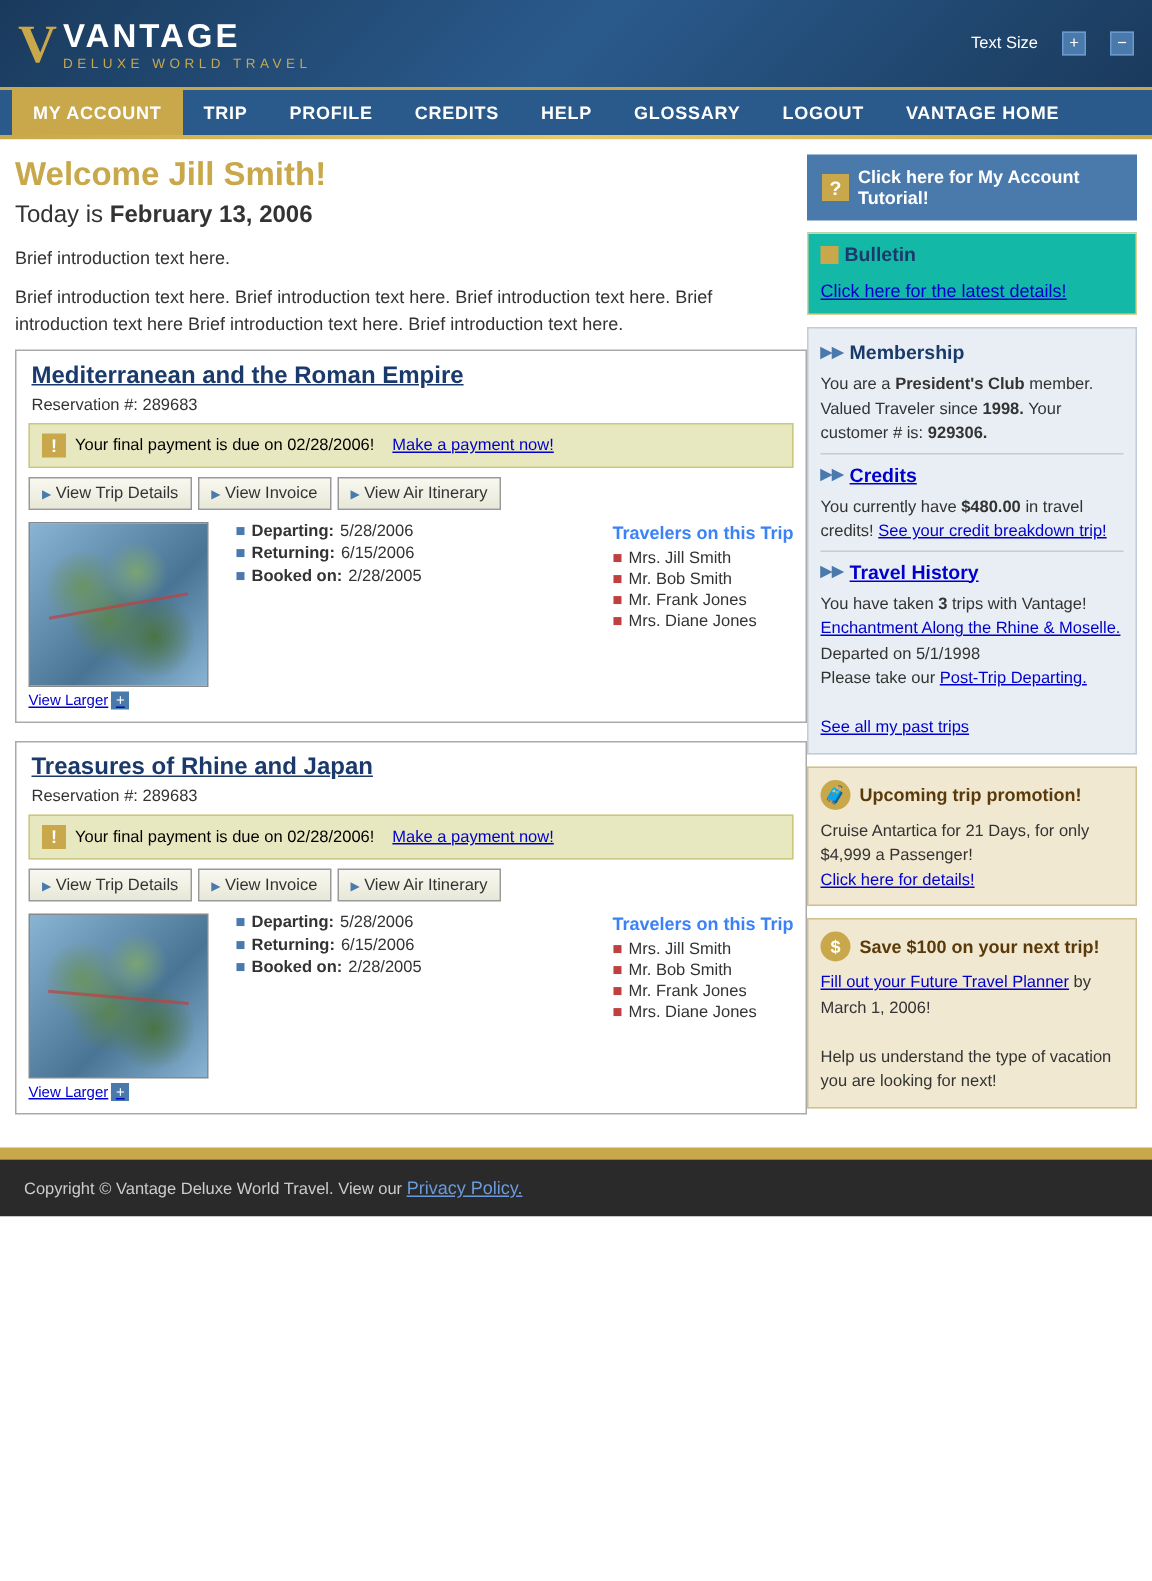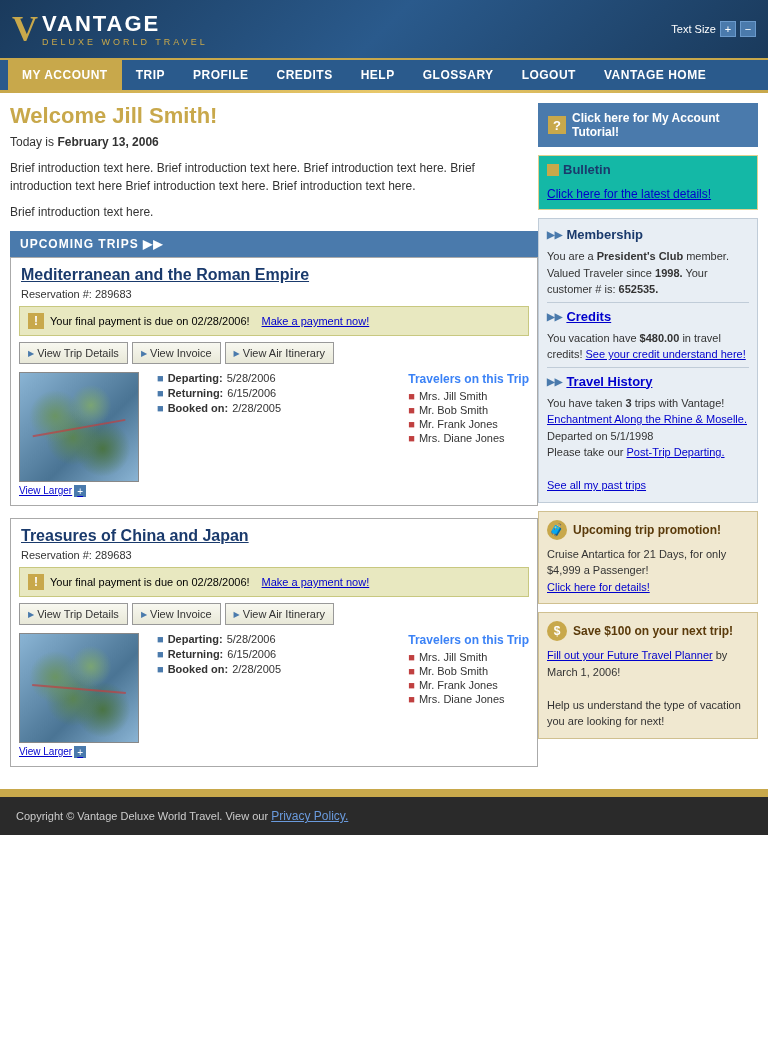--- a/index.html
+++ b/index.html
@@ -5,39 +5,39 @@
     * { margin: 0; padding: 0; box-sizing: border-box; }
     body { font-family: Arial, sans-serif; font-size: 12px; background: #fff; width: 768px; }
 
     
     .header { background: linear-gradient(135deg, #1a3a5c 0%, #2a5a8c 50%, #1a3a5c 100%); padding: 8px 12px; display: flex; justify-content: space-between; align-items: center; }
     .logo-area { display: flex; align-items: center; }
     .logo-v { color: #c8a84b; font-size: 36px; font-weight: bold; font-family: Georgia, serif; margin-right: 4px; }
     .logo-text { color: #fff; }
     .logo-vantage { font-size: 22px; font-weight: bold; letter-spacing: 2px; display: block; }
     .logo-sub { font-size: 9px; letter-spacing: 3px; color: #c8a84b; display: block; text-align: center; }
-    .text-size-area { color: #fff; font-size: 11px; display: flex; align-items: center; gap: 4px; }
+    .text-size-area { color: #fff; font-size: 11px; display: flex; align-items: center; gap: 16px; }
     .text-size-btn { background: #4a7aac; border: 1px solid #6a9acc; color: #fff; width: 16px; height: 16px; cursor: pointer; font-size: 11px; display: flex; align-items: center; justify-content: center; }
 
     
     .nav { background: #2a5a8c; padding: 0 8px; display: flex; align-items: center; border-top: 2px solid #c8a84b; }
     .nav-item { padding: 8px 14px; color: #fff; font-size: 12px; font-weight: bold; cursor: pointer; text-decoration: none; border: none; background: none; letter-spacing: 0.5px; }
     .nav-item.active { background: #c8a84b; color: #fff; border-radius: 0; }
 
     
     .separator { height: 3px; background: linear-gradient(to right, #c8a84b, #e8c86b, #c8a84b); }
 
     
     .main-content { display: flex; gap: 0; padding: 10px; background: #fff; }
     .left-col { flex: 1; }
     .right-col { width: 220px; flex-shrink: 0; }
 
     
     .welcome-title { color: #c8a84b; font-size: 22px; font-weight: bold; margin-bottom: 6px; }
-    .today-date { font-size: 12px; color: #333; margin-bottom: 10px; }
+    .today-date { font-size: 16px; color: #333; margin-bottom: 10px; }
     .today-date strong { color: #333; }
     .intro-text { font-size: 12px; color: #333; line-height: 1.5; margin-bottom: 8px; }
 
     
     .upcoming-header { background: #4a7aac; color: #fff; font-size: 12px; font-weight: bold; padding: 6px 10px; letter-spacing: 1px; margin-top: 10px; margin-bottom: 0; }
 
     
     .trip-card { border: 1px solid #aaa; margin-bottom: 12px; }
     .trip-title { color: #1a3a6c; font-size: 16px; font-weight: bold; text-decoration: underline; padding: 8px 10px 2px; cursor: pointer; }
     .reservation { font-size: 11px; color: #333; padding: 2px 10px 6px; }
@@ -55,21 +55,21 @@
     
     .trip-details { display: flex; padding: 0 8px 8px; gap: 8px; }
     .trip-map { width: 130px; flex-shrink: 0; }
     .trip-map-img { width: 120px; height: 110px; background: linear-gradient(135deg, #8ab4d4 0%, #6a94b4 30%, #4a7494 60%, #8ab4d4 100%); border: 1px solid #888; position: relative; overflow: hidden; }
     .map-overlay { position: absolute; inset: 0; background: 
       radial-gradient(circle at 30% 40%, #6a9464 0%, transparent 25%),
       radial-gradient(circle at 60% 30%, #7aa474 0%, transparent 20%),
       radial-gradient(circle at 45% 60%, #5a8454 0%, transparent 30%),
       radial-gradient(circle at 70% 70%, #4a7444 0%, transparent 25%); }
     .map-line { position: absolute; top: 50%; left: 10%; width: 80%; height: 2px; background: #c04040; transform: rotate(-10deg); opacity: 0.7; }
-    .view-larger { font-size: 10px; color: #0000cc; text-decoration: underline; cursor: pointer; display: flex; gap: 2px; margin-top: 3px; }
+    .view-larger { font-size: 10px; color: #0000cc; text-decoration: underline; cursor: pointer; display: flex; align-items: center; gap: 2px; margin-top: 3px; }
     .plus-icon { background: #4a7aac; color: #fff; width: 12px; height: 12px; display: flex; align-items: center; justify-content: center; font-size: 10px; }
 
     .trip-info { flex: 1; }
     .trip-info-left { width: 50%; }
     .trip-info-row { font-size: 11px; margin-bottom: 3px; display: flex; gap: 4px; align-items: flex-start; }
     .bullet { color: #4a7aac; font-weight: bold; flex-shrink: 0; }
     .info-label { font-weight: bold; color: #333; white-space: nowrap; }
     .info-val { color: #333; }
 
     .travelers-section { margin-top: 0; }
@@ -139,24 +139,23 @@
 
 <div class="separator"></div>
 
 <div class="main-content">
 
   <div class="left-col">
     <h1 class="welcome-title">Welcome Jill Smith!</h1>
     <p class="today-date">
       <span>Today is</span> <strong>February 13, 2006</strong>
     </p>
+    <p class="intro-text">Brief introduction text here.</p>
     <p class="intro-text">Brief introduction text here. Brief introduction text here. Brief introduction text here. Brief introduction text here Brief introduction text here.  Brief introduction text here.</p>
-    <p class="intro-text">Brief introduction text here.</p>
-
-    <div class="upcoming-header">UPCOMING TRIPS ▶▶</div>
+
 
     <div class="trip-card">
       <div class="trip-title">Mediterranean and the Roman Empire</div>
       <div class="reservation">Reservation #: 289683</div>
       <div class="payment-notice">
         <div class="exclamation">!</div>
         <span>Your final payment is due on 02/28/2006!</span>
         <span> </span>
         <a class="payment-link">Make a payment now!</a>
       </div>
@@ -220,21 +219,21 @@
             <div class="traveler-item">
               <span class="bullet" style="color:#c04040;">■</span>
               <span>Mrs. Diane Jones</span>
             </div>
           </div>
         </div>
       </div>
     </div>
 
     <div class="trip-card">
-      <div class="trip-title">Treasures of China and Japan</div>
+      <div class="trip-title">Treasures of Rhine and Japan</div>
       <div class="reservation">Reservation #: 289683</div>
       <div class="payment-notice">
         <div class="exclamation">!</div>
         <span>Your final payment is due on 02/28/2006!</span>
         <span> </span>
         <a class="payment-link">Make a payment now!</a>
       </div>
       <div class="trip-actions">
         <button class="trip-btn">
           <span class="trip-btn-arrow">▶</span>
@@ -318,29 +317,29 @@
         <a class="sidebar-link">Click here for the latest details!</a>
       </div>
     </div>
 
     <div class="sidebar-section">
       <div class="sidebar-title">
         <span class="sidebar-arrow">▶▶</span>
         <span>Membership</span>
       </div>
       <div class="sidebar-text">
-        <span>You are a </span><strong>President's Club</strong><span> member. Valued Traveler since </span><strong>1998.</strong><span> Your customer # is: </span><strong>652535.</strong>
+        <span>You are a </span><strong>President's Club</strong><span> member. Valued Traveler since </span><strong>1998.</strong><span> Your customer # is: </span><strong>929306.</strong>
       </div>
       <div class="section-divider"></div>
       <div class="sidebar-title" style="margin-top:6px;">
         <span class="sidebar-arrow">▶▶</span>
         <a class="sidebar-link">Credits</a>
       </div>
       <div class="sidebar-text">
-        <span>You vacation have </span><strong>$480.00</strong><span> in travel credits! </span><a class="sidebar-link">See your credit understand here!</a>
+        <span>You currently have </span><strong>$480.00</strong><span> in travel credits! </span><a class="sidebar-link">See your credit breakdown trip!</a>
       </div>
       <div class="section-divider"></div>
       <div class="sidebar-title" style="margin-top:6px;">
         <span class="sidebar-arrow">▶▶</span>
         <a class="sidebar-link">Travel History</a>
       </div>
       <div class="sidebar-text">
         <span>You have taken </span><strong>3</strong><span> trips with Vantage!</span>
         <br>
         <a class="sidebar-link">Enchantment Along the Rhine &amp; Moselle.</a>

